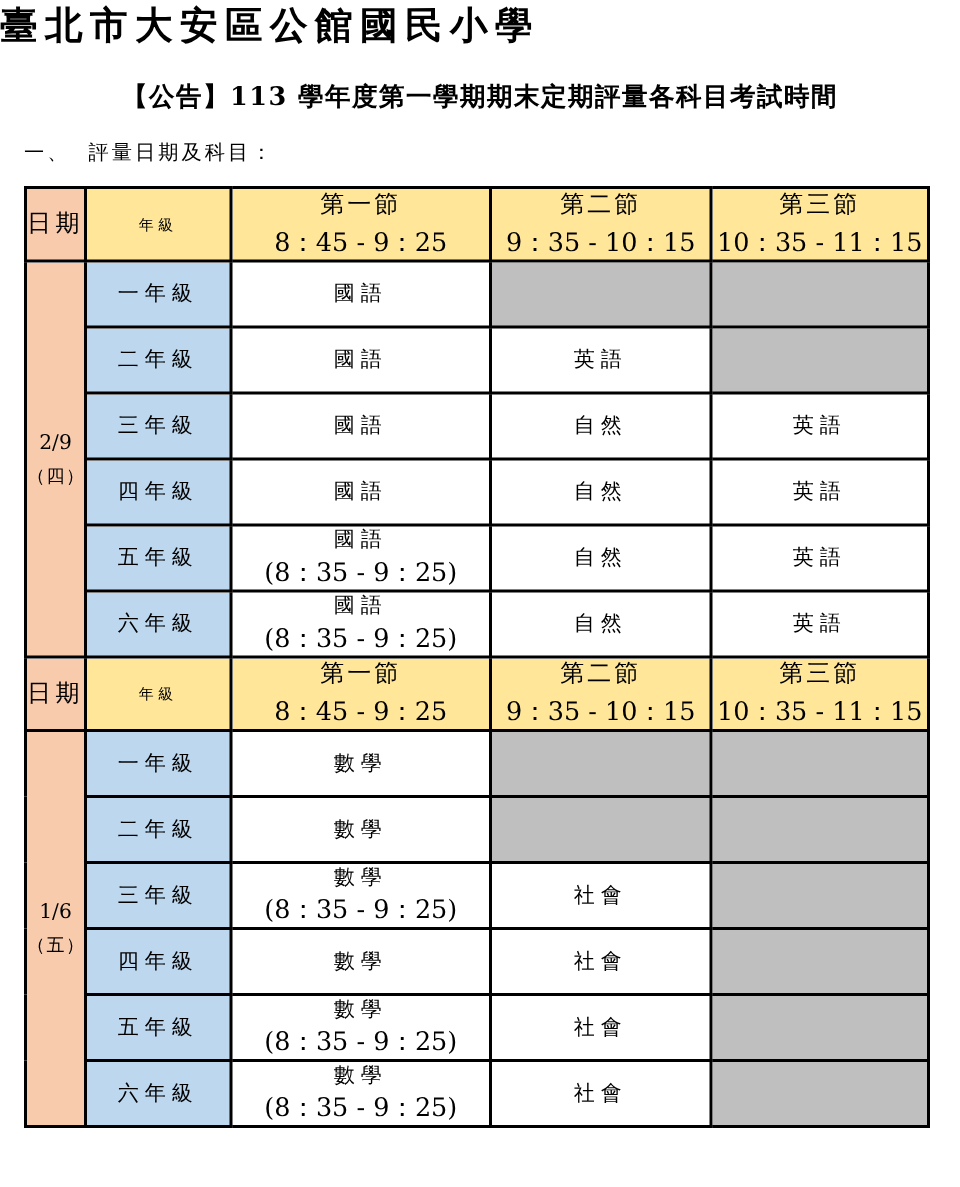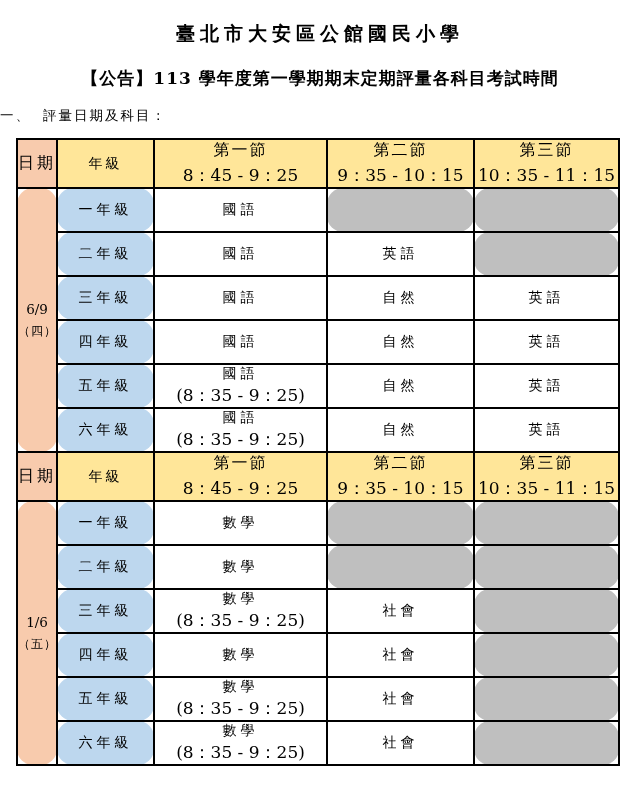--- a/index.html
+++ b/index.html
@@ -13,36 +13,35 @@
   *{box-sizing:border-box;}
   html,body{margin:0;padding:0;}
   body{
     width:640px;height:791px;
     background:var(--paper);
     color:#000;
     font-family:"DejaVu Serif","Liberation Serif",serif;
     overflow:hidden;
   }
   .doc-title{
-    text-align:center;
-    font-size:19px;
+    text-align:left;
+    font-size:25px;
     font-weight:bold;
     letter-spacing:5px;
-    padding-top:21px;
   }
   .doc-subtitle{
     text-align:center;
     font-size:17px;
     font-weight:bold;
     letter-spacing:1px;
     margin-top:20px;
   }
   .section-line{
     font-size:13.5px;
-    margin:17px 0 0 0;
+    margin:17px 0 0 16px;
     letter-spacing:2px;
   }
   .section-label{margin-right:12px;}
   table.schedule{
     border-collapse:collapse;
     table-layout:fixed;
     width:602px;
     margin:13px 0 0 16px;
   }
   .schedule th,.schedule td{
@@ -56,36 +55,36 @@
     height:48px;
     font-weight:normal;
   }
   .head-date{
     background:var(--peach);
     font-size:16px;
     letter-spacing:3px;
   }
   .head-grade{
     background:var(--gold);
-    font-size:14px;
+    font-size:10px;
     letter-spacing:3px;
   }
   .head-period{
     background:var(--gold);
   }
   .period-name{
     font-size:16px;
     letter-spacing:2px;
   }
   .period-time{
     font-size:17px;
     letter-spacing:0;
     margin-top:3px;
   }
-  .body-row td{height:44px;border-radius:16px;}
+  .body-row td{height:44px;}
   .date-cell{
     background:var(--peach);
     font-size:13.5px;
   }
   .date-weekday{
     font-size:12px;
     letter-spacing:1px;
     margin-top:6px;
   }
   .grade-cell{
@@ -137,21 +136,21 @@
           <div class="period-time">9：35 - 10：15</div>
         </th>
     <th class="head-period">
           <div class="period-name">第三節</div>
           <div class="period-time">10：35 - 11：15</div>
         </th>
   </tr>
 
   <tr class="body-row">
     <td class="date-cell" rowspan="6">
-          <div>6/9</div>
+          <div>2/9</div>
           <div class="date-weekday">（四）</div>
         </td>
     <td class="grade-cell">一年級</td>
     <td class="subject-cell">
           <div class="subject-name">國語</div>
         </td>
     <td class="subject-cell gray-cell"></td>
     <td class="subject-cell gray-cell"></td>
   </tr>
   <tr class="body-row">

